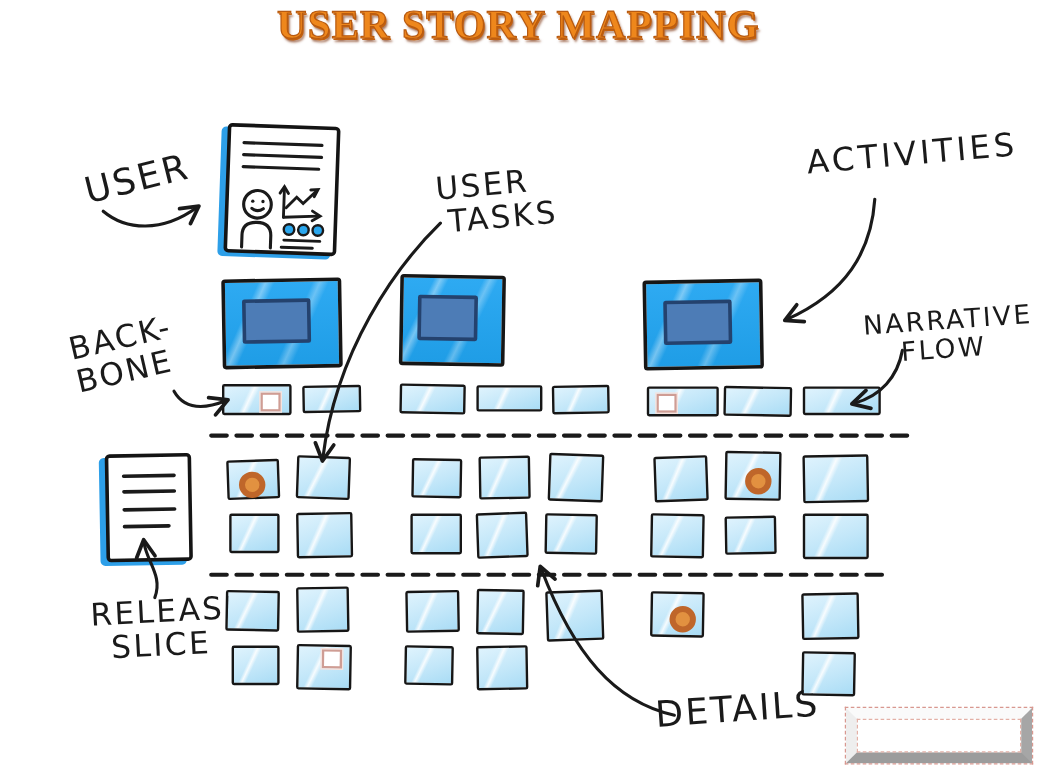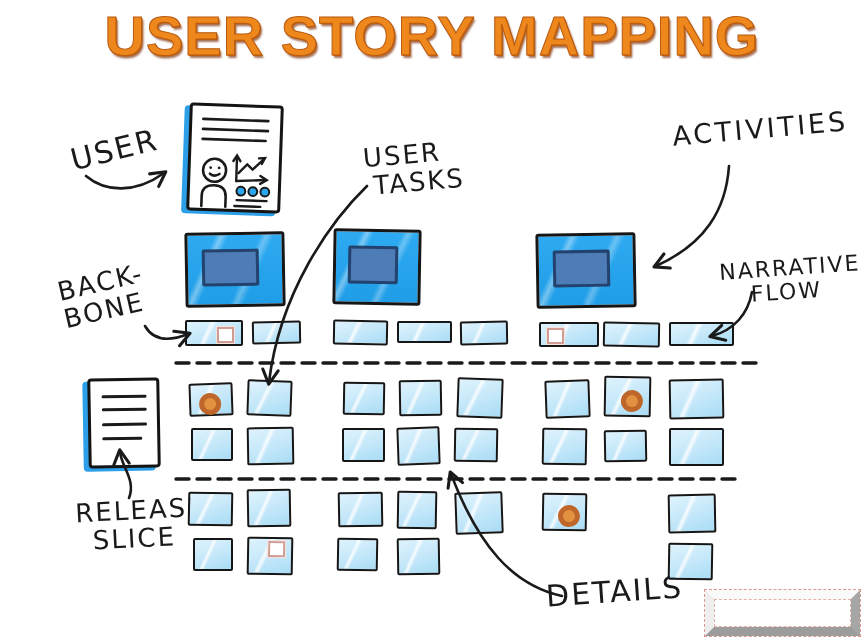--- a/index.html
+++ b/index.html
@@ -3,21 +3,21 @@
 <meta charset="utf-8">
 <style>
   html,body{margin:0;padding:0;background:#fff;}
   #canvas{
     position:relative;width:864px;height:640px;background:#ffffff;overflow:hidden;
     font-family:"DejaVu Sans",sans-serif;color:#1a1a1a;
   }
   
   .title{
     position:absolute;left:0;right:0;top:3px;text-align:center;
-    font-family:Liberation Sans, sans-serif;font-weight:bold;font-size:56px;letter-spacing:1px;
+    font-family:Liberation Serif, serif;font-weight:bold;font-size:34px;letter-spacing:1px;
     color:#EE871C;
     text-shadow:1px 1px 0 #c2600f,2px 3px 2px rgba(120,45,8,.65);
     -webkit-text-stroke:1px #b85a10;
   }
   
   .hand{position:absolute;font-weight:500;line-height:1.08;white-space:pre;letter-spacing:2px;}
   .lbl-user{left:70px;top:134px;font-size:30px;transform:rotate(-14deg);}
   .lbl-usertasks{left:364px;top:140px;font-size:26px;transform:rotate(-5deg);}
   .lbl-usertasks .l2{margin-left:8px;}
   .lbl-activities{left:672px;top:114px;font-size:27px;letter-spacing:3px;transform:rotate(-5deg);}

